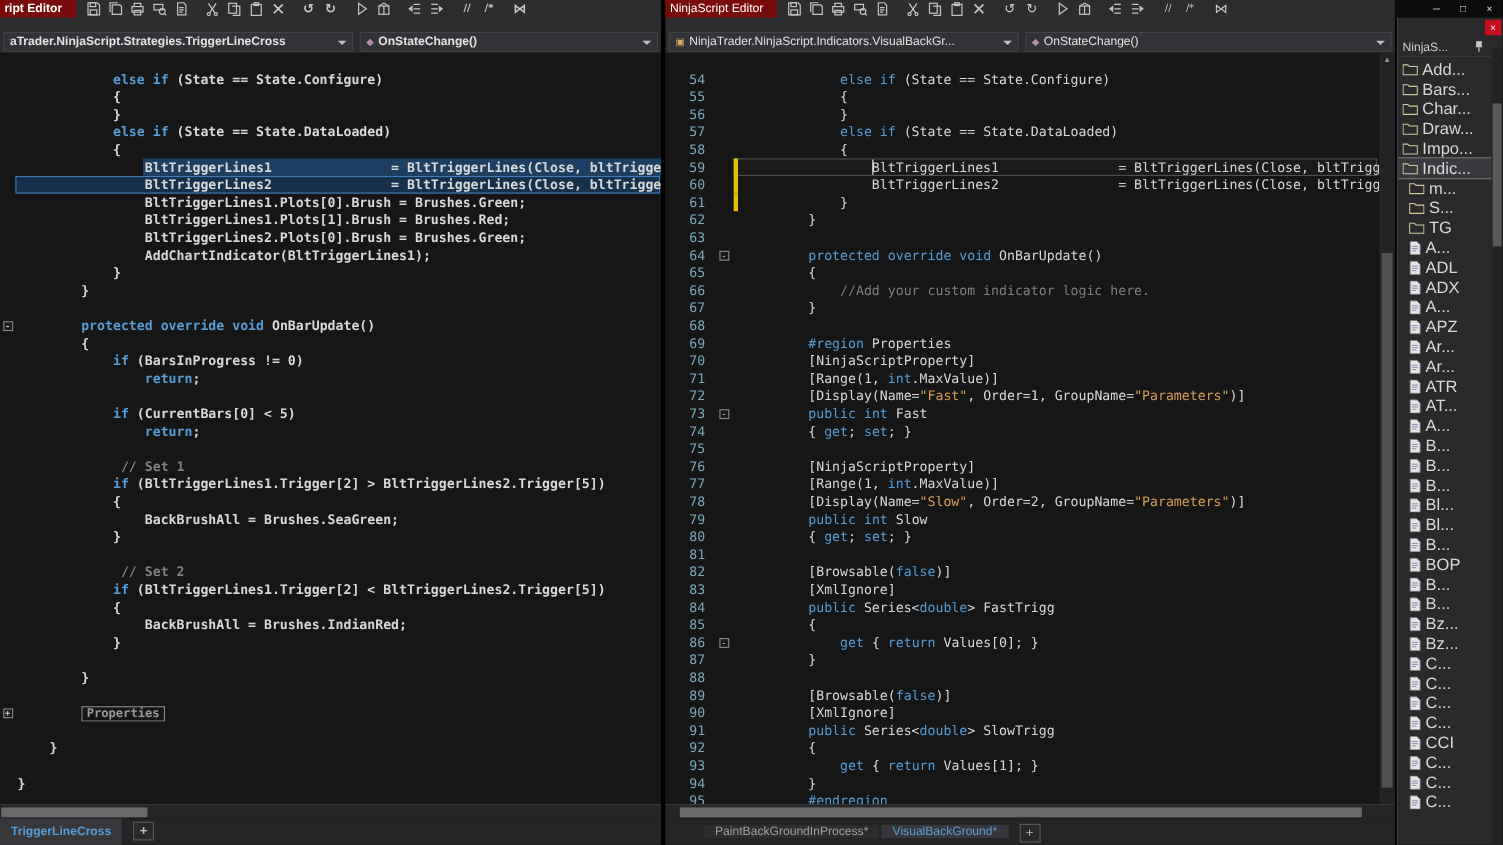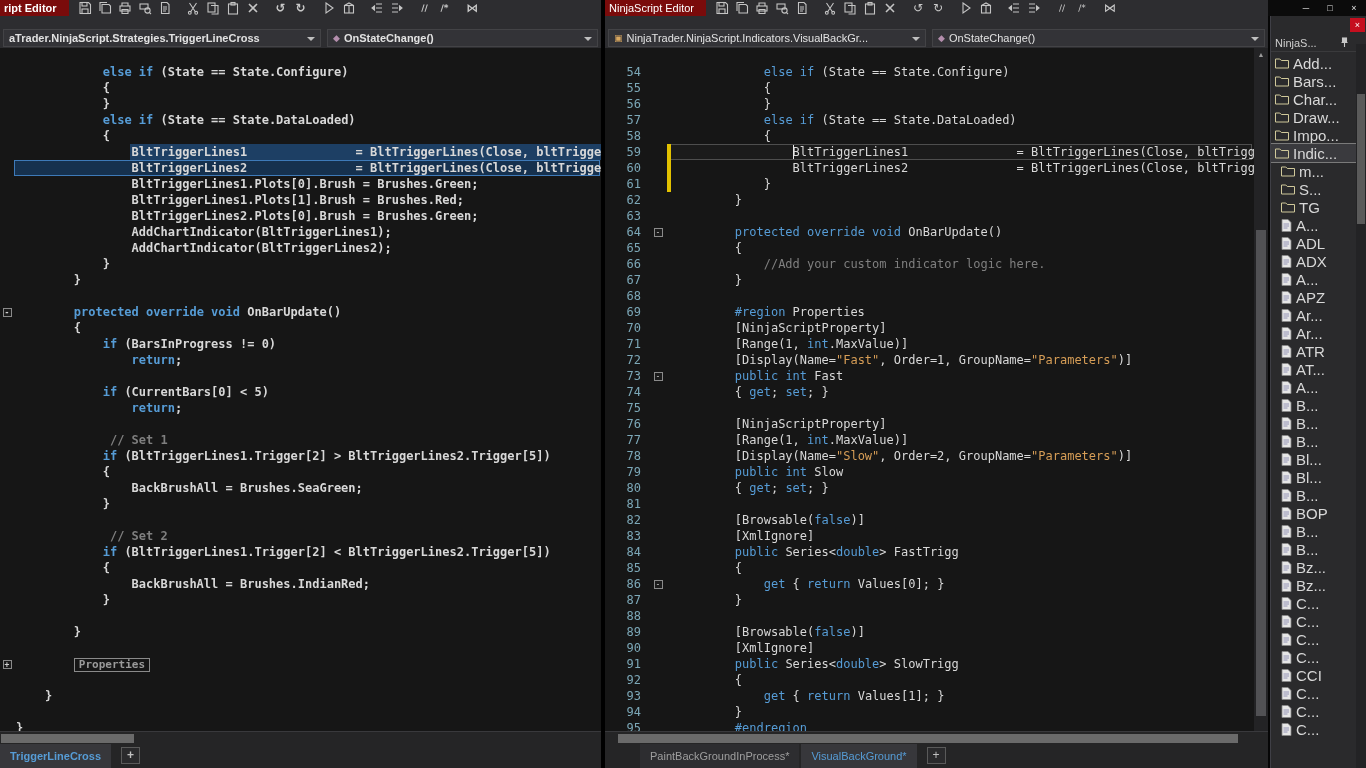--- a/index.html
+++ b/index.html
@@ -57,21 +57,21 @@
   .hthumb  { position:absolute; top:2px; height:9px; background:#6a6a6a; }
   #left-window  .hthumb { left:1px; width:133px; }
   #right-window .hthumb { left:13px; width:620px; }
 
   .vscroll { position:absolute; top:48px; right:0; bottom:24px; width:14px; background:#232325; }
   .varrow  { position:absolute; left:0; right:0; height:13px; color:#9a9a9a; font-size:7px; line-height:13px; text-align:center; }
   .varrow.up { top:0; } .varrow.down { bottom:0; }
   .vthumb  { position:absolute; left:2px; right:2px; top:182px; height:486px; background:#515154; }
 
   .tabbar { position:absolute; left:0; right:0; bottom:0; height:24px; background:#252526; display:flex; align-items:stretch; }
-  #right-window .tabbar { padding-left:35px; }
+  #right-window .tabbar { padding-left:35px;align-items:center; }
   .tab { display:flex; align-items:center; padding:0 10px; font-size:11px; color:#9f9f9f; background:#2d2d30; margin-right:2px; white-space:nowrap; }
   .tab.active { color:#569cd6; background:#37373b; }
   .tab-plus { flex:none; width:19px; height:17px; margin:3px 0 0 8px; border:1px solid #5a5a5a; color:#c0c0c0;
               font-size:12px; line-height:15px; text-align:center; background:#2a2a2c; }
 
   #win-controls { position:absolute; left:1268px; top:0; width:98px; height:16px; background:#0b0b0b;
                   display:flex; justify-content:flex-end; align-items:center; }
   .wc-btn { width:24px; height:14px; color:#e0e0e0; font-size:9px; line-height:14px; text-align:center; }
 
   #explorer { position:absolute; left:1270px; top:16px; width:96px; bottom:0; background:#2a2a2c; border-left:1px solid #3f3f46; }
@@ -225,21 +225,20 @@
       <div class="code-line"><span class="ln-fold"></span><span class="ln-code"><span class="seg-d">            {</span></span></div>
       <div class="code-line"><span class="ln-fold"></span><span class="ln-code"><span class="seg-d">            }</span></span></div>
       <div class="code-line"><span class="ln-fold"></span><span class="ln-code"><span class="seg-d">            </span><span class="seg-k">else</span><span class="seg-d"> </span><span class="seg-k">if</span><span class="seg-d"> (State == State.DataLoaded)</span></span></div>
       <div class="code-line"><span class="ln-fold"></span><span class="ln-code"><span class="seg-d">            {</span></span></div>
       <div class="code-line"><div class="hl sel-text-bg"></div><span class="ln-fold"></span><span class="ln-code"><span class="seg-d">                BltTriggerLines1               = BltTriggerLines(Close, bltTriggerL</span></span></div>
       <div class="code-line"><div class="hl sel-box-bg"></div><span class="ln-fold"></span><span class="ln-code"><span class="seg-d">                BltTriggerLines2               = BltTriggerLines(Close, bltTriggerL</span></span></div>
       <div class="code-line"><span class="ln-fold"></span><span class="ln-code"><span class="seg-d">                BltTriggerLines1.Plots[0].Brush = Brushes.Green;</span></span></div>
       <div class="code-line"><span class="ln-fold"></span><span class="ln-code"><span class="seg-d">                BltTriggerLines1.Plots[1].Brush = Brushes.Red;</span></span></div>
       <div class="code-line"><span class="ln-fold"></span><span class="ln-code"><span class="seg-d">                BltTriggerLines2.Plots[0].Brush = Brushes.Green;</span></span></div>
       <div class="code-line"><span class="ln-fold"></span><span class="ln-code"><span class="seg-d">                AddChartIndicator(BltTriggerLines1);</span></span></div>
-      <div class="code-line"><span class="ln-fold"></span><span class="ln-code"><span class="seg-d">                AddChartIndicator(BltTriggerLines2);</span></span></div>
       <div class="code-line"><span class="ln-fold"></span><span class="ln-code"><span class="seg-d">            }</span></span></div>
       <div class="code-line"><span class="ln-fold"></span><span class="ln-code"><span class="seg-d">        }</span></span></div>
       <div class="code-line"><span class="ln-fold"></span><span class="ln-code"></span></div>
       <div class="code-line"><span class="ln-fold"><span class="fold-box">-</span></span><span class="ln-code"><span class="seg-d">        </span><span class="seg-k">protected</span><span class="seg-d"> </span><span class="seg-k">override</span><span class="seg-d"> </span><span class="seg-k">void</span><span class="seg-d"> OnBarUpdate()</span></span></div>
       <div class="code-line"><span class="ln-fold"></span><span class="ln-code"><span class="seg-d">        {</span></span></div>
       <div class="code-line"><span class="ln-fold"></span><span class="ln-code"><span class="seg-d">            </span><span class="seg-k">if</span><span class="seg-d"> (BarsInProgress != 0)</span></span></div>
       <div class="code-line"><span class="ln-fold"></span><span class="ln-code"><span class="seg-d">                </span><span class="seg-k">return</span><span class="seg-d">;</span></span></div>
       <div class="code-line"><span class="ln-fold"></span><span class="ln-code"></span></div>
       <div class="code-line"><span class="ln-fold"></span><span class="ln-code"><span class="seg-d">            </span><span class="seg-k">if</span><span class="seg-d"> (CurrentBars[0] &lt; 5)</span></span></div>
       <div class="code-line"><span class="ln-fold"></span><span class="ln-code"><span class="seg-d">                </span><span class="seg-k">return</span><span class="seg-d">;</span></span></div>

